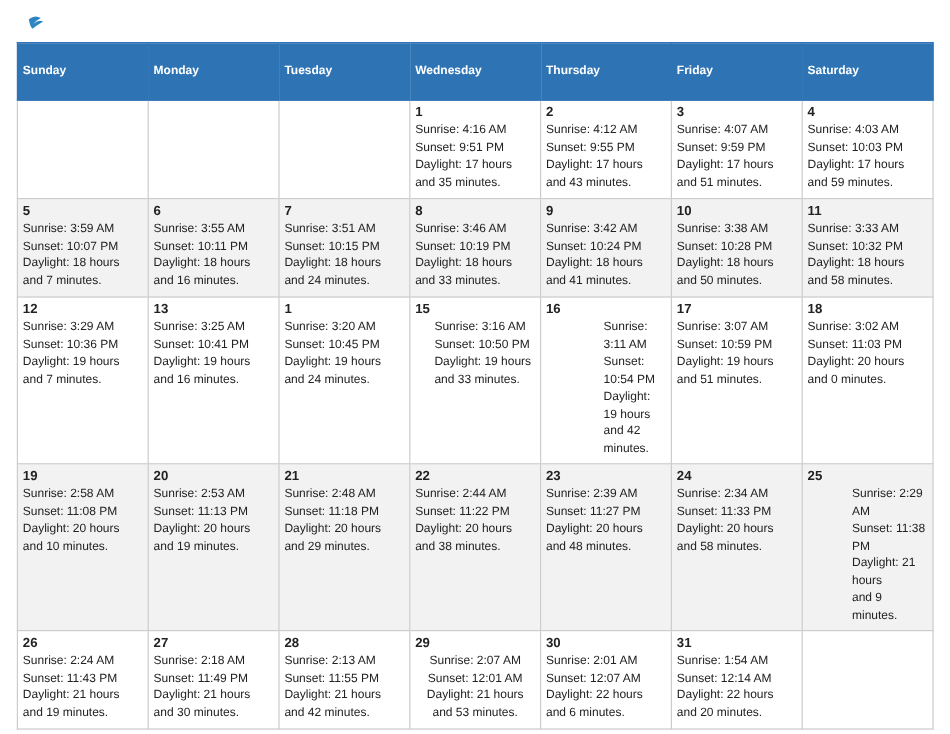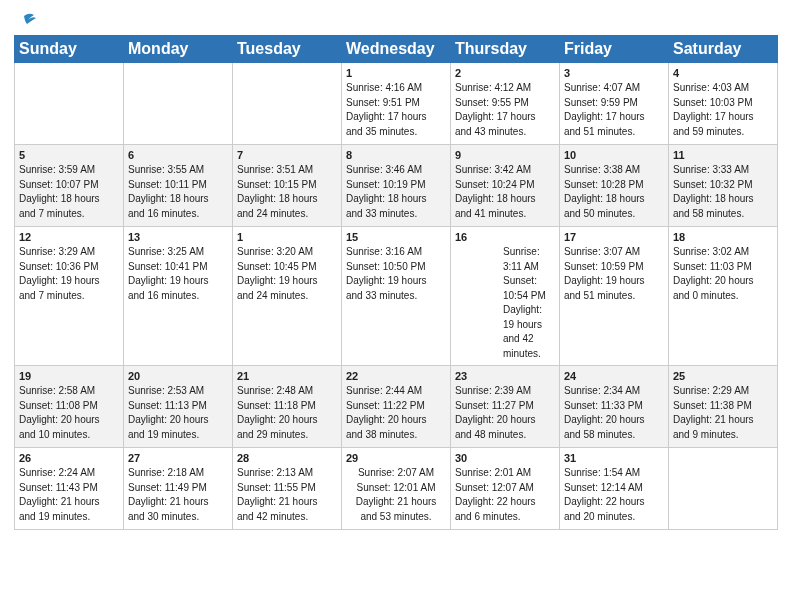--- a/index.html
+++ b/index.html
@@ -37,23 +37,23 @@
     table {
       width: 100%;
       border-collapse: collapse;
       table-layout: fixed;
     }
     thead tr {
       background-color: #2e74b5;
     }
     thead th {
       color: #fff;
-      font-size: 16px;
-      font-weight: bold;
-      padding: 4px 4px;
+      font-size: 10px;
+      font-weight: bold;
+      padding: 18px 4px;
       text-align: left;
       border: 1px solid #2e74b5;
     }
     tbody tr {
       background: #fff;
     }
     tbody tr:nth-child(even) {
       background: #f2f2f2;
     }
     tbody td {
@@ -233,21 +233,21 @@
           </td>
           <td>
             <span class="day-num">1</span>
             <div class="cell-text" style="white-space: pre-line;">Sunrise: 3:20 AM
 Sunset: 10:45 PM
 Daylight: 19 hours
 and 24 minutes.</div>
           </td>
           <td>
             <span class="day-num">15</span>
-            <div class="cell-text" style="white-space: pre-line;">Sunrise: 3:16 AM
+            <div class="cell-text" style="white-space: pre-line; margin-left: 16px;">Sunrise: 3:16 AM
 Sunset: 10:50 PM
 Daylight: 19 hours
 and 33 minutes.</div>
           </td>
           <td>
             <span class="day-num">16</span>
             <div class="cell-text" style="white-space: pre-line; margin-left: 48px;">Sunrise: 3:11 AM
 Sunset: 10:54 PM
 Daylight: 19 hours
 and 42 minutes.</div>
@@ -305,21 +305,21 @@
           </td>
           <td>
             <span class="day-num">24</span>
             <div class="cell-text" style="white-space: pre-line;">Sunrise: 2:34 AM
 Sunset: 11:33 PM
 Daylight: 20 hours
 and 58 minutes.</div>
           </td>
           <td>
             <span class="day-num">25</span>
-            <div class="cell-text" style="white-space: pre-line;">Sunrise: 2:29 AM
+            <div class="cell-text" style="white-space: pre-line; margin-left: 37px;">Sunrise: 2:29 AM
 Sunset: 11:38 PM
 Daylight: 21 hours
 and 9 minutes.</div>
           </td>
         </tr>
         <tr>
           <td>
             <span class="day-num">26</span>
             <div class="cell-text" style="white-space: pre-line;">Sunrise: 2:24 AM
 Sunset: 11:43 PM

